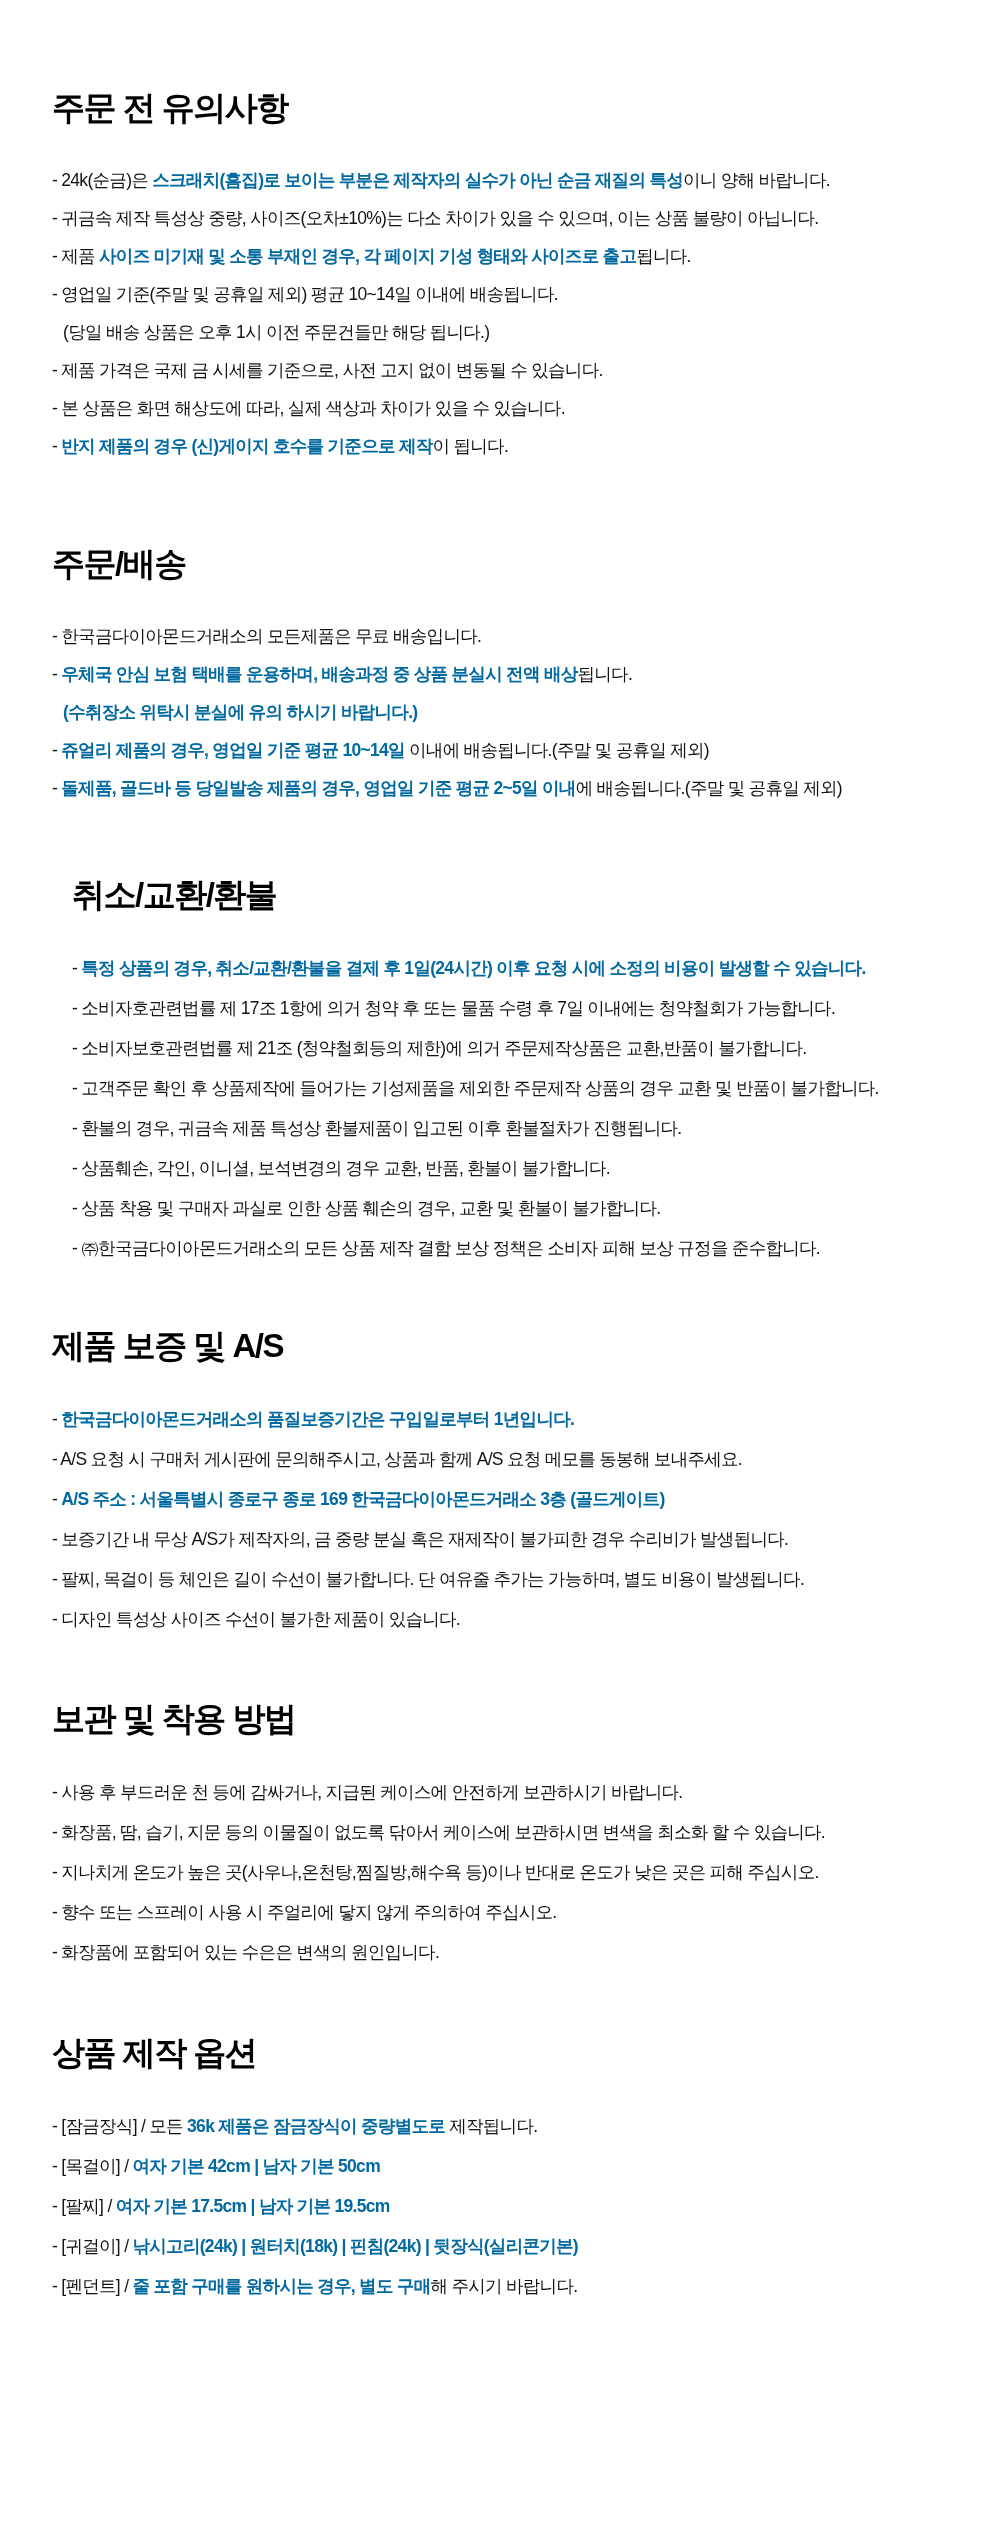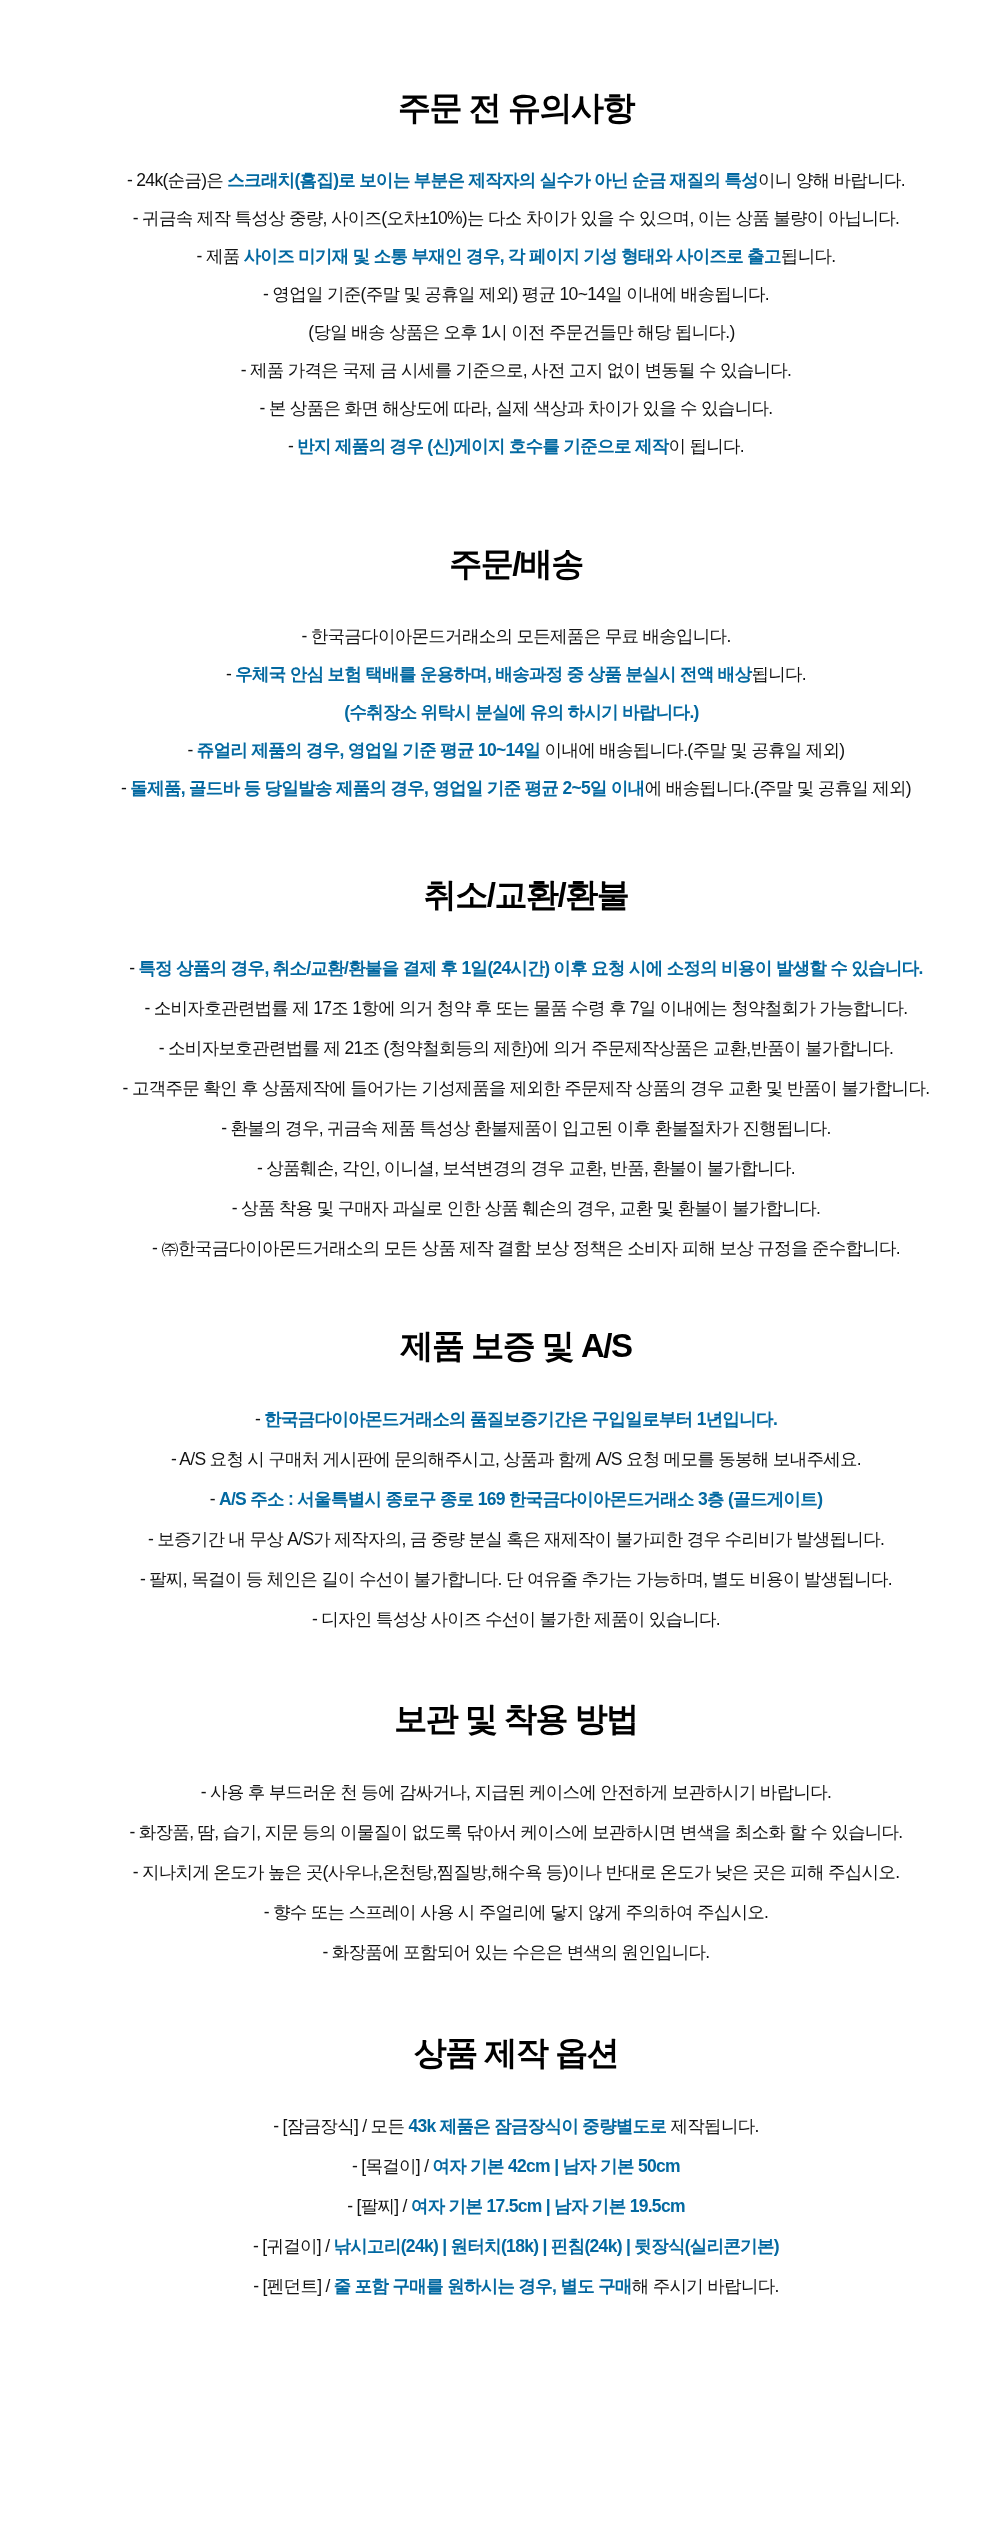--- a/index.html
+++ b/index.html
@@ -9,21 +9,20 @@
   }
   .page {
     width: 1000px;
     min-height: 2540px;
     box-sizing: border-box;
     background: #ffffff;
     color: #121212;
     padding: 88px 20px 80px 52px;
     font-family: "Liberation Sans", "DejaVu Sans", sans-serif;
     overflow: hidden;
-    text-align: center;
   }
   .section-title {
     font-size: 33px;
     font-weight: 800;
     line-height: 40px;
     letter-spacing: -1.5px;
     margin: 0 0 33px 0;
     color: #000000;
   }
   #sections section:nth-of-type(2) { margin-top: 79px; }
@@ -101,21 +100,21 @@
           <p class="line"><span class="seg">- 사용 후 부드러운 천 등에 감싸거나, 지급된 케이스에 안전하게 보관하시기 바랍니다.</span></p>
           <p class="line"><span class="seg">- 화장품, 땀, 습기, 지문 등의 이물질이 없도록 닦아서 케이스에 보관하시면 변색을 최소화 할 수 있습니다.</span></p>
           <p class="line"><span class="seg">- 지나치게 온도가 높은 곳(사우나,온천탕,찜질방,해수욕 등)이나 반대로 온도가 낮은 곳은 피해 주십시오.</span></p>
           <p class="line"><span class="seg">- 향수 또는 스프레이 사용 시 주얼리에 닿지 않게 주의하여 주십시오.</span></p>
           <p class="line"><span class="seg">- 화장품에 포함되어 있는 수은은 변색의 원인입니다.</span></p>
         </div>
       </section>
       <section class="notice-section lh40">
         <h2 class="section-title">상품 제작 옵션</h2>
         <div class="lines">
-          <p class="line"><span class="seg">- [잠금장식] / 모든 </span><span class="seg bold">43k 제품은 잠금장식이 중량별도로</span><span class="seg"> 제작됩니다.</span></p>
+          <p class="line"><span class="seg">- [잠금장식] / 모든 </span><span class="seg bold">36k 제품은 잠금장식이 중량별도로</span><span class="seg"> 제작됩니다.</span></p>
           <p class="line"><span class="seg">- [목걸이] / </span><span class="seg bold">여자 기본 42cm | 남자 기본 50cm</span></p>
           <p class="line"><span class="seg">- [팔찌] / </span><span class="seg bold">여자 기본 17.5cm | 남자 기본 19.5cm</span></p>
           <p class="line"><span class="seg">- [귀걸이] / </span><span class="seg bold">낚시고리(24k) | 원터치(18k) | 핀침(24k) | 뒷장식(실리콘기본)</span></p>
           <p class="line"><span class="seg">- [펜던트] / </span><span class="seg bold">줄 포함 구매를 원하시는 경우, 별도 구매</span><span class="seg">해 주시기 바랍니다.</span></p>
         </div>
       </section>
     </div>
 </main>
 
 </body></html>

